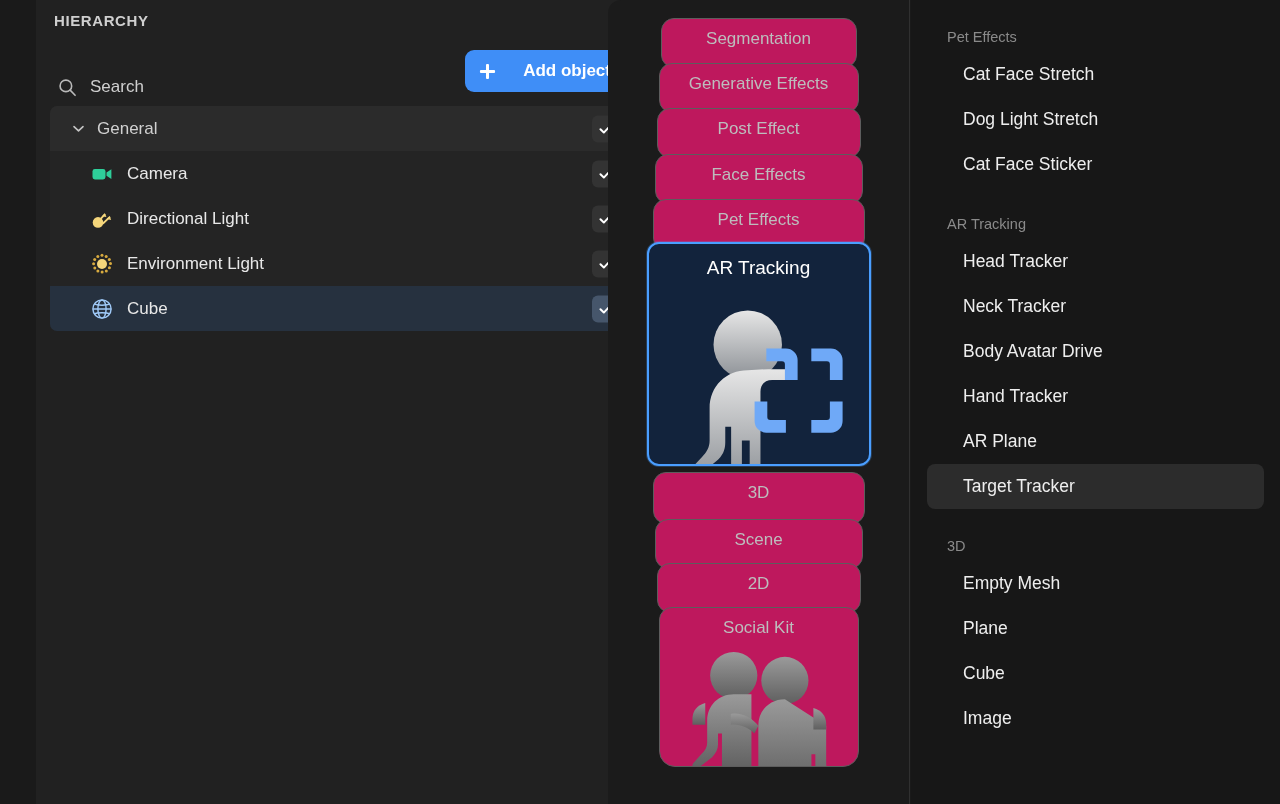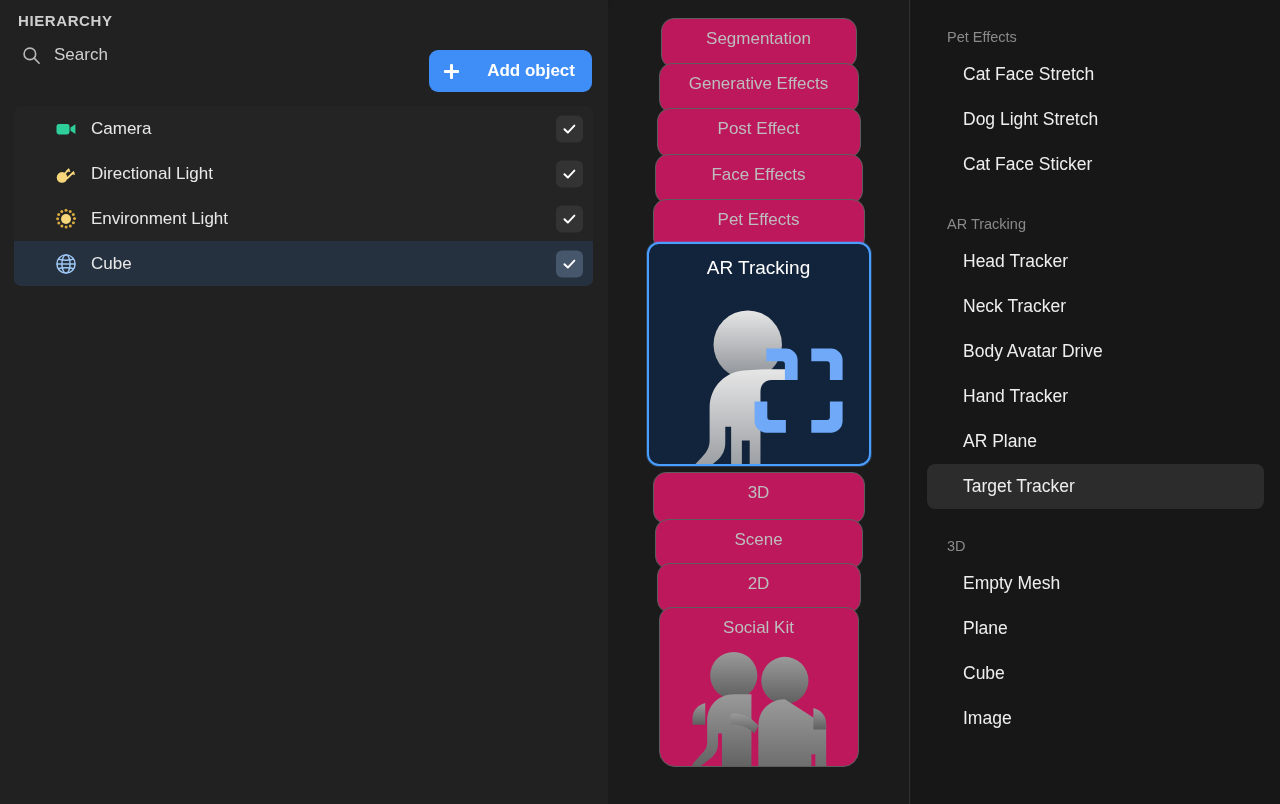--- a/index.html
+++ b/index.html
@@ -2,36 +2,36 @@
 <html><head>
 <meta charset="utf-8">
 <style>
   * { box-sizing: border-box; margin: 0; padding: 0; }
   html, body {
     width: 1280px; height: 804px;
     background: #1a1a1a;
     font-family: "Liberation Sans", sans-serif;
     overflow: hidden;
   }
-  #app { position: relative; width: 1280px; height: 804px; display: flex; }
+  #app { position: relative; width: 1280px; height: 804px; display: flex; padding-left: 36px; }
 
   
   .hierarchy {
     width: 608px; height: 804px;
     background: #212121;
     position: relative;
     flex: 0 0 608px;
   }
   .hier-title {
     position: absolute; left: 18px; top: 12px;
     font-size: 15px; font-weight: bold; letter-spacing: .6px;
     color: #cfcfcf;
   }
   .search-row {
-    position: absolute; left: 0px; top: 32px;
+    position: absolute; left: 0px; top: 64px;
     width: 608px; height: 46px;
     display: flex; align-items: flex-start;
   }
   .search-box {
     display: flex; align-items: center; gap: 13px;
     margin-left: 22px; flex: 1; height: 46px;
   }
   .search-icon { width: 19px; height: 19px; display:block; flex:0 0 19px; }
   .search-input {
     background: transparent; border: none; outline: none;
@@ -165,20 +165,31 @@
     <button class="add-btn">
       <svg class="plus-icon" viewBox="0 0 18 18">
         <rect x="7.4" y="1" width="3.2" height="16" rx="1" fill="#fff"></rect>
         <rect x="1" y="7.4" width="16" height="3.2" rx="1" fill="#fff"></rect>
       </svg>
       <span>Add object</span>
     </button>
 
     <div class="tree">
 
+      <div class="tree-row group">
+        <svg class="chevron" viewBox="0 0 16 16">
+          <polyline points="3.2,6 8,10.6 12.8,6" fill="none" stroke="#c4c4c4" stroke-width="1.7" stroke-linecap="round" stroke-linejoin="round"></polyline>
+        </svg>
+        <span class="row-label">General</span>
+        <div class="check-box">
+          <svg class="check-glyph" viewBox="0 0 16 16">
+            <polyline points="2.6,8.2 6.2,11.8 13.2,4.4" fill="none" stroke="#ffffff" stroke-width="2.1" stroke-linecap="round" stroke-linejoin="round"></polyline>
+          </svg>
+        </div>
+      </div>
 
       <div class="tree-row child">
         <svg class="row-icon" viewBox="0 0 24 24">
           <rect x="2.5" y="7" width="13" height="10.4" rx="2.4" fill="#2ecf9a"></rect>
           <path d="M16.5 10.6 L21.4 7.3 V17.1 L16.5 13.8 Z" fill="#2ecf9a"></path>
         </svg>
         <span class="row-label">Camera</span>
         <div class="check-box">
           <svg class="check-glyph" viewBox="0 0 16 16">
             <polyline points="2.6,8.2 6.2,11.8 13.2,4.4" fill="none" stroke="#ffffff" stroke-width="2.1" stroke-linecap="round" stroke-linejoin="round"></polyline>

